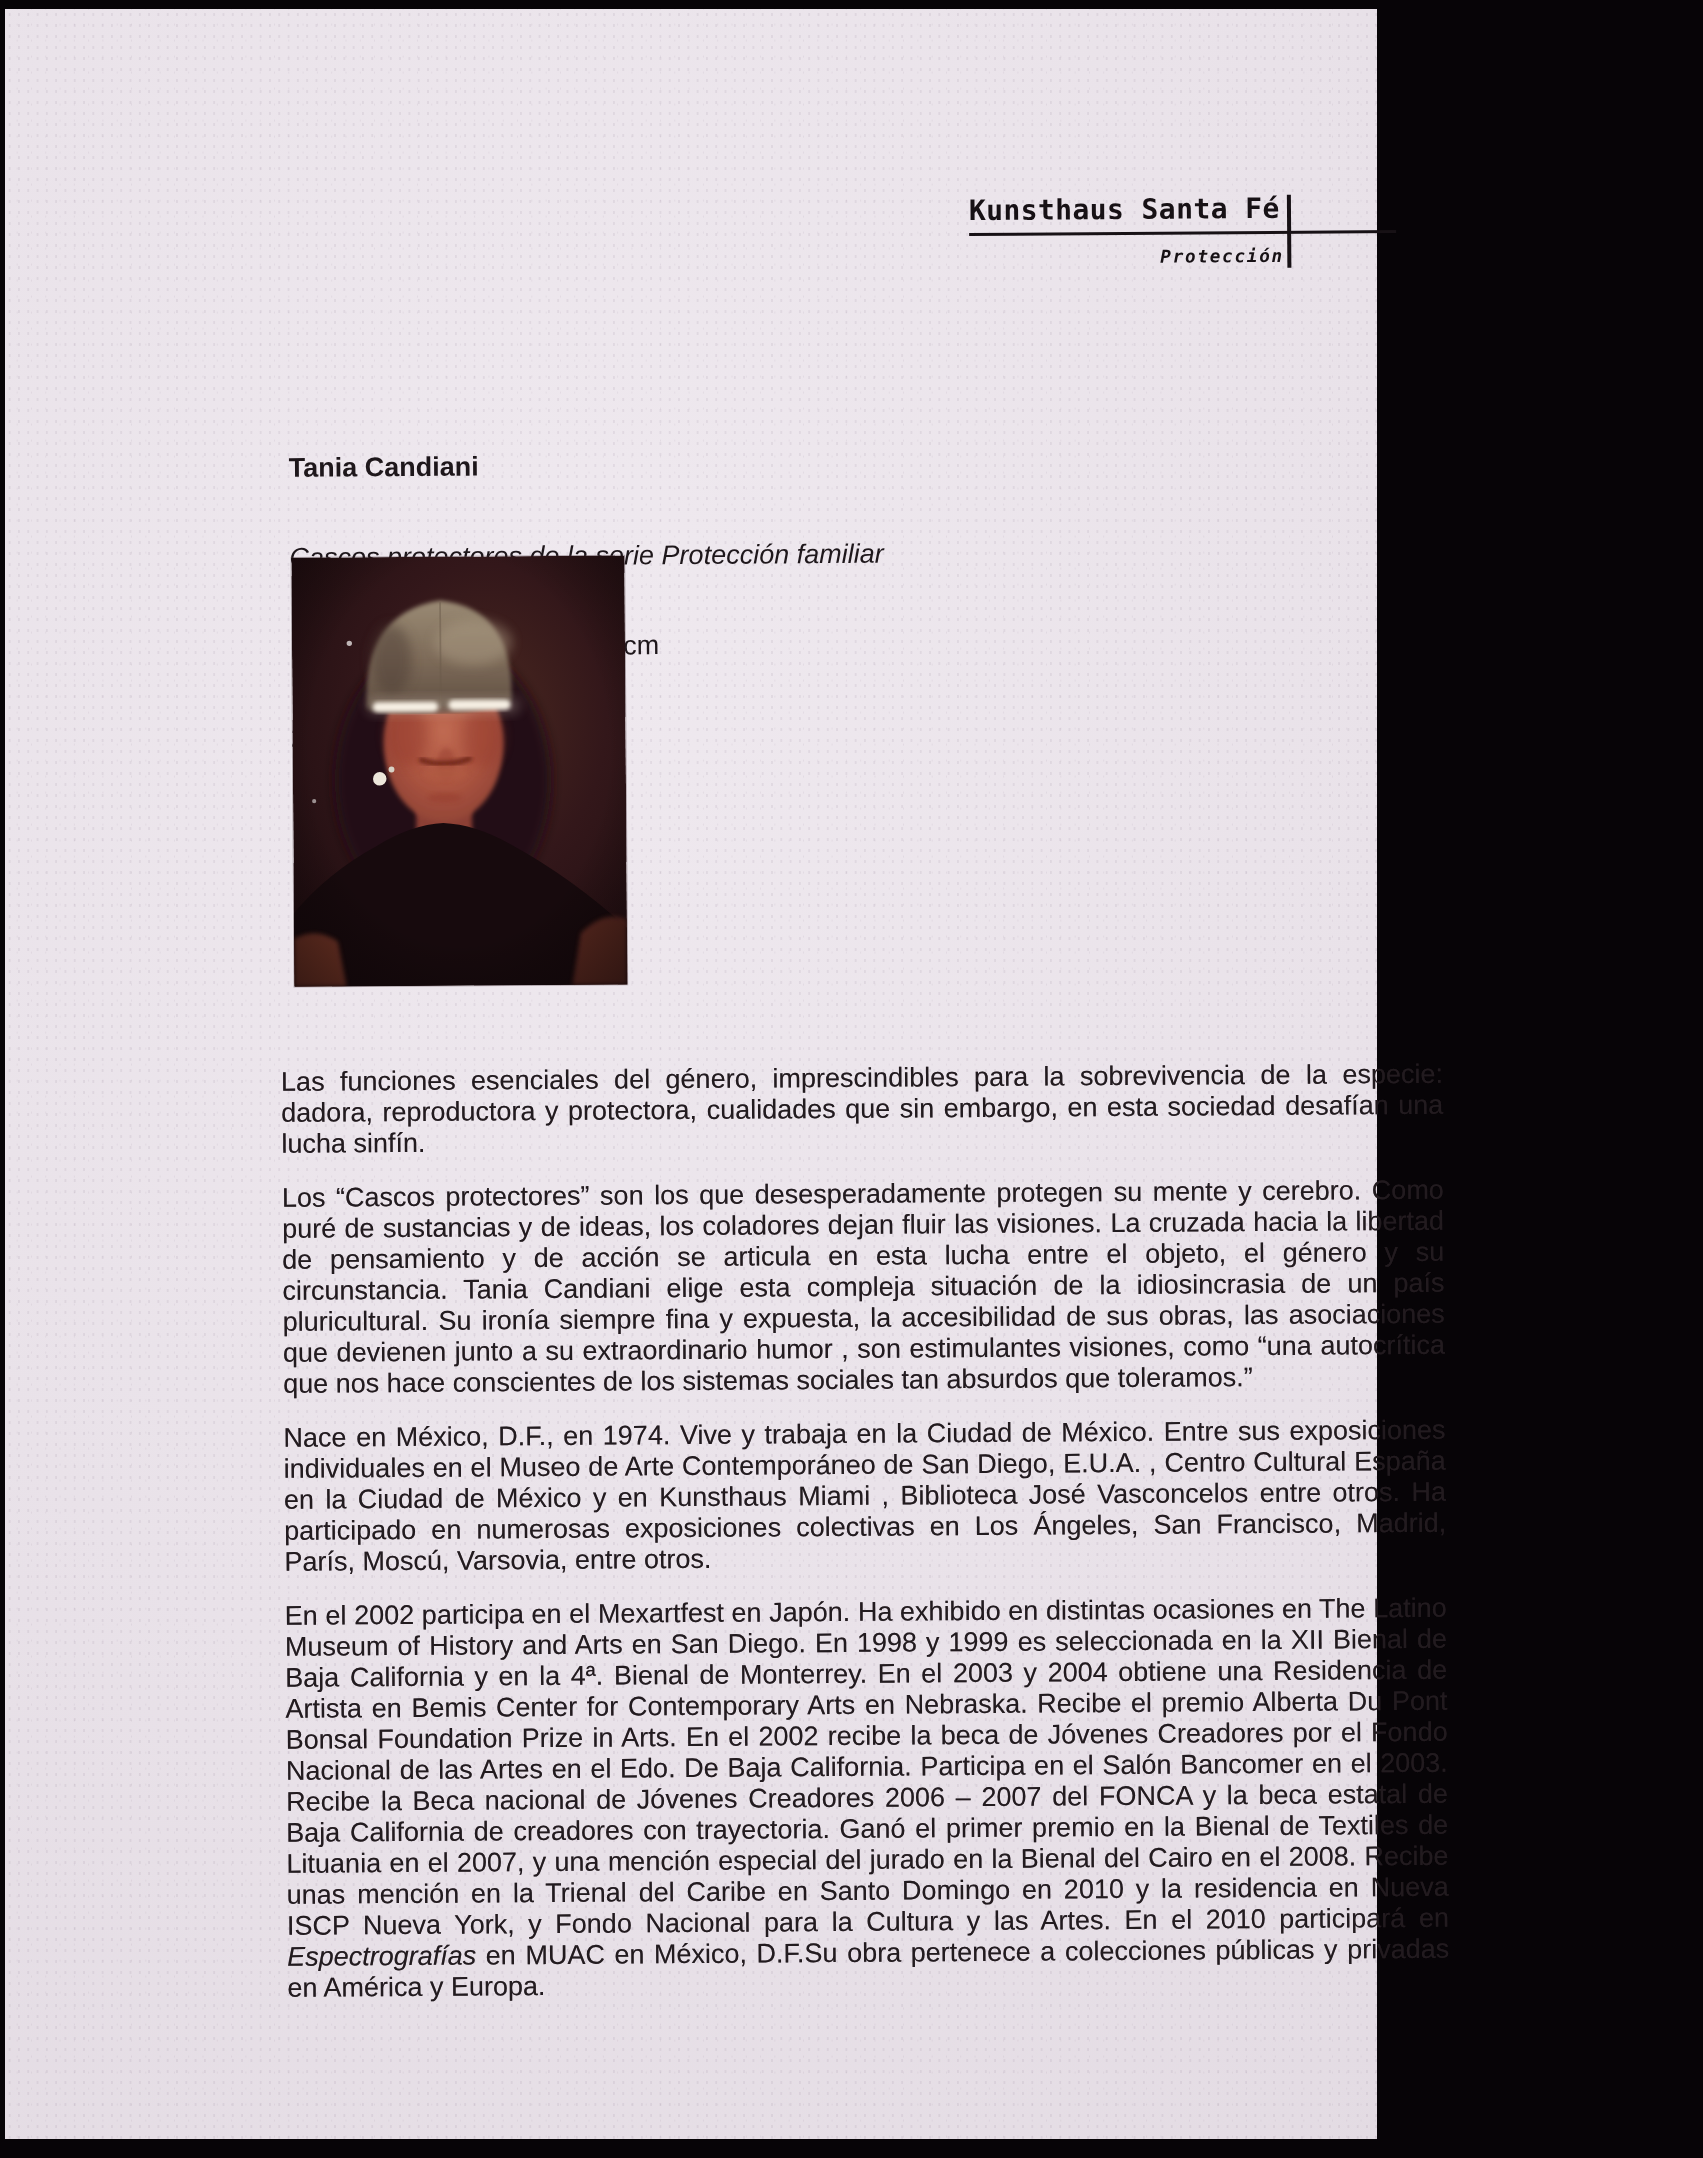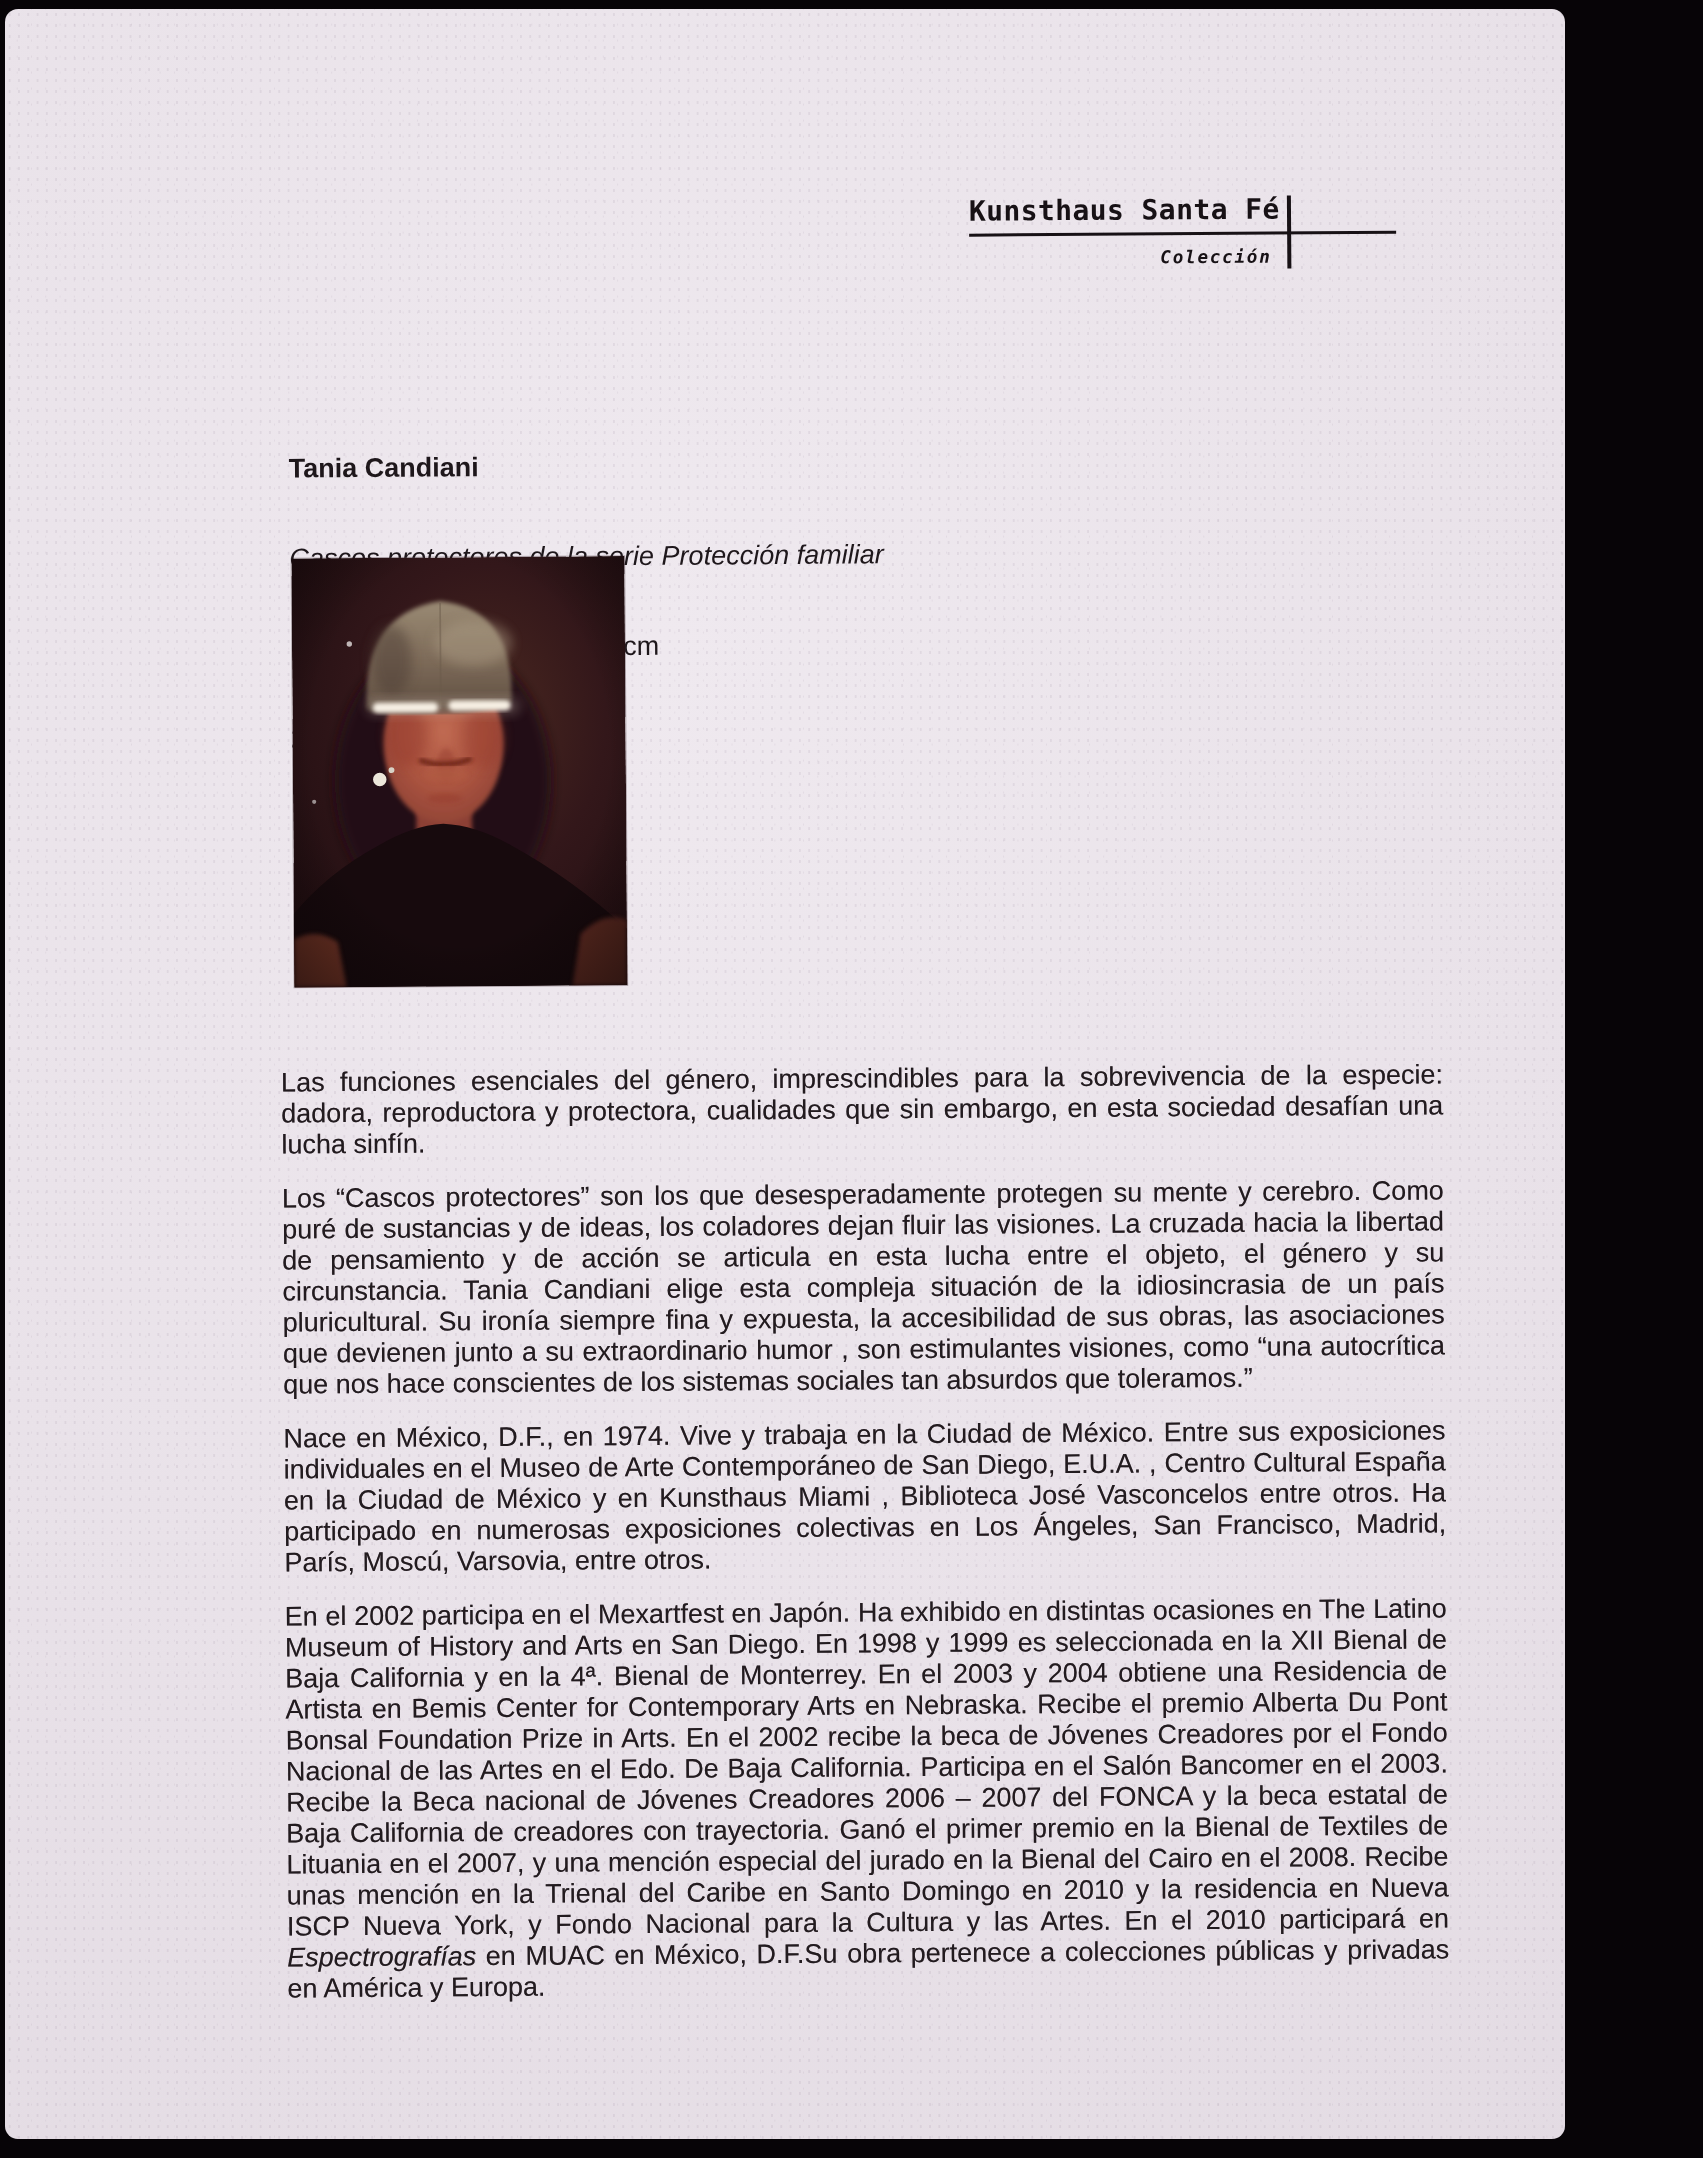--- a/index.html
+++ b/index.html
@@ -3,28 +3,28 @@
 <meta charset="utf-8">
 <style>
   html,body{margin:0;padding:0;}
   body{
     width:1703px;height:2159px;
     background:#070407;
     position:relative;overflow:hidden;
     font-family:"Liberation Sans",sans-serif;
   }
   .paper{
-    position:absolute;left:5px;top:9.3px;width:1560px;height:2130px;
+    position:absolute;left:5px;top:9.3px;width:1372px;height:2130px;
     background-image:
       radial-gradient(rgba(112,92,118,0.10) 1px, transparent 1.2px),
       radial-gradient(rgba(92,72,98,0.08) 0.8px, transparent 1px),
       radial-gradient(125% 105% at 42% 30%, #efe9ef 0%, #e9e2e9 48%, #e2dae2 88%, #ded5de 100%);
     background-size:9.3px 11px, 14.3px 16px, 100% 100%;
     background-position:0 0, 5px 7.6px, 0 0;
-    border-radius:13px;
+    border-radius:0;
   }
   .content{position:absolute;inset:0;transform:rotate(-0.4deg);transform-origin:50% 50%;}
 
   
   .logo{position:absolute;left:970px;top:187px;width:439px;height:93px;color:#171115;}
   .logo-title{
     position:absolute;left:0;top:0;
     font-family:"DejaVu Sans Mono",monospace;font-weight:bold;
     font-size:28px;letter-spacing:0.4px;white-space:nowrap;
   }
@@ -65,21 +65,21 @@
 </style>
 </head>
 <body>
 
 <div class="paper">
   <div class="content">
 
     <div class="logo">
       <div class="logo-title">Kunsthaus Santa Fé</div>
       <div class="logo-underline"></div>
-      <div class="logo-subtitle">Colección</div>
+      <div class="logo-subtitle">Protección</div>
       <div class="logo-bar"></div>
     </div>
 
     <div class="caption">
       <div class="artist">Tania Candiani</div>
       <div class="arttitle">Cascos protectores de la serie Protección familiar</div>
       <div class="medium">Impresión a color /  60 x 40 cm</div>
       <div class="year">2003</div>
     </div>
 

